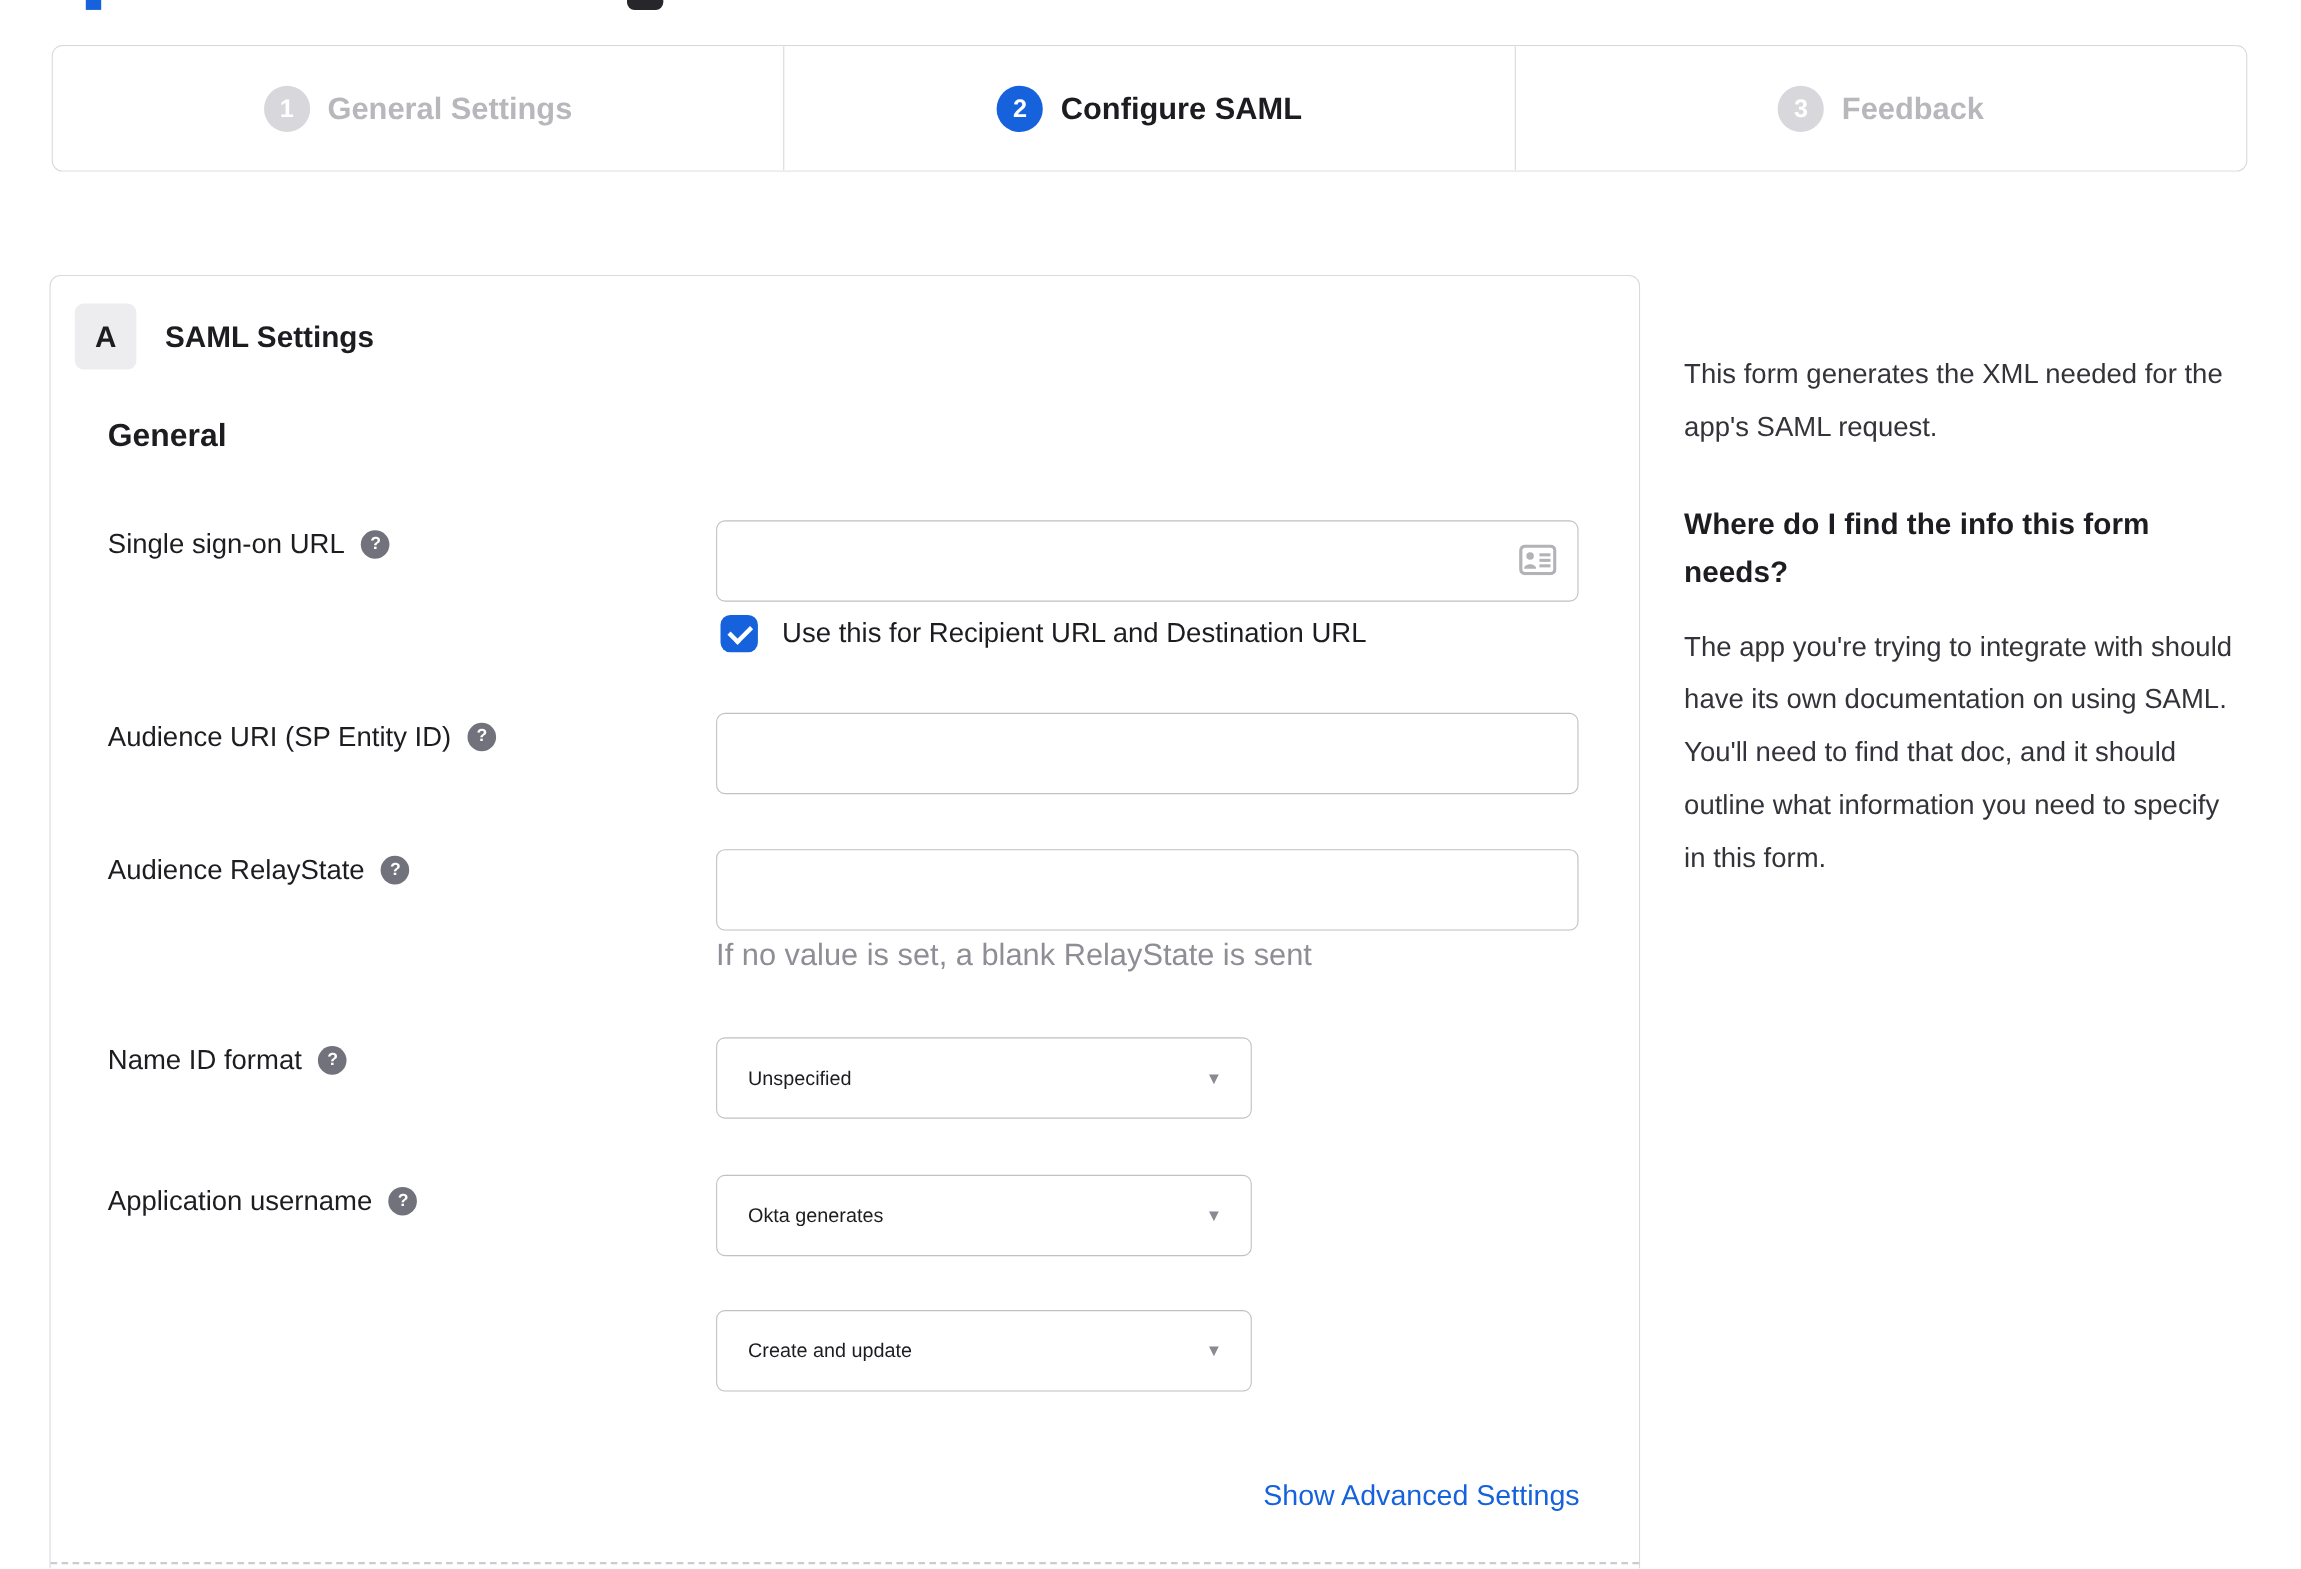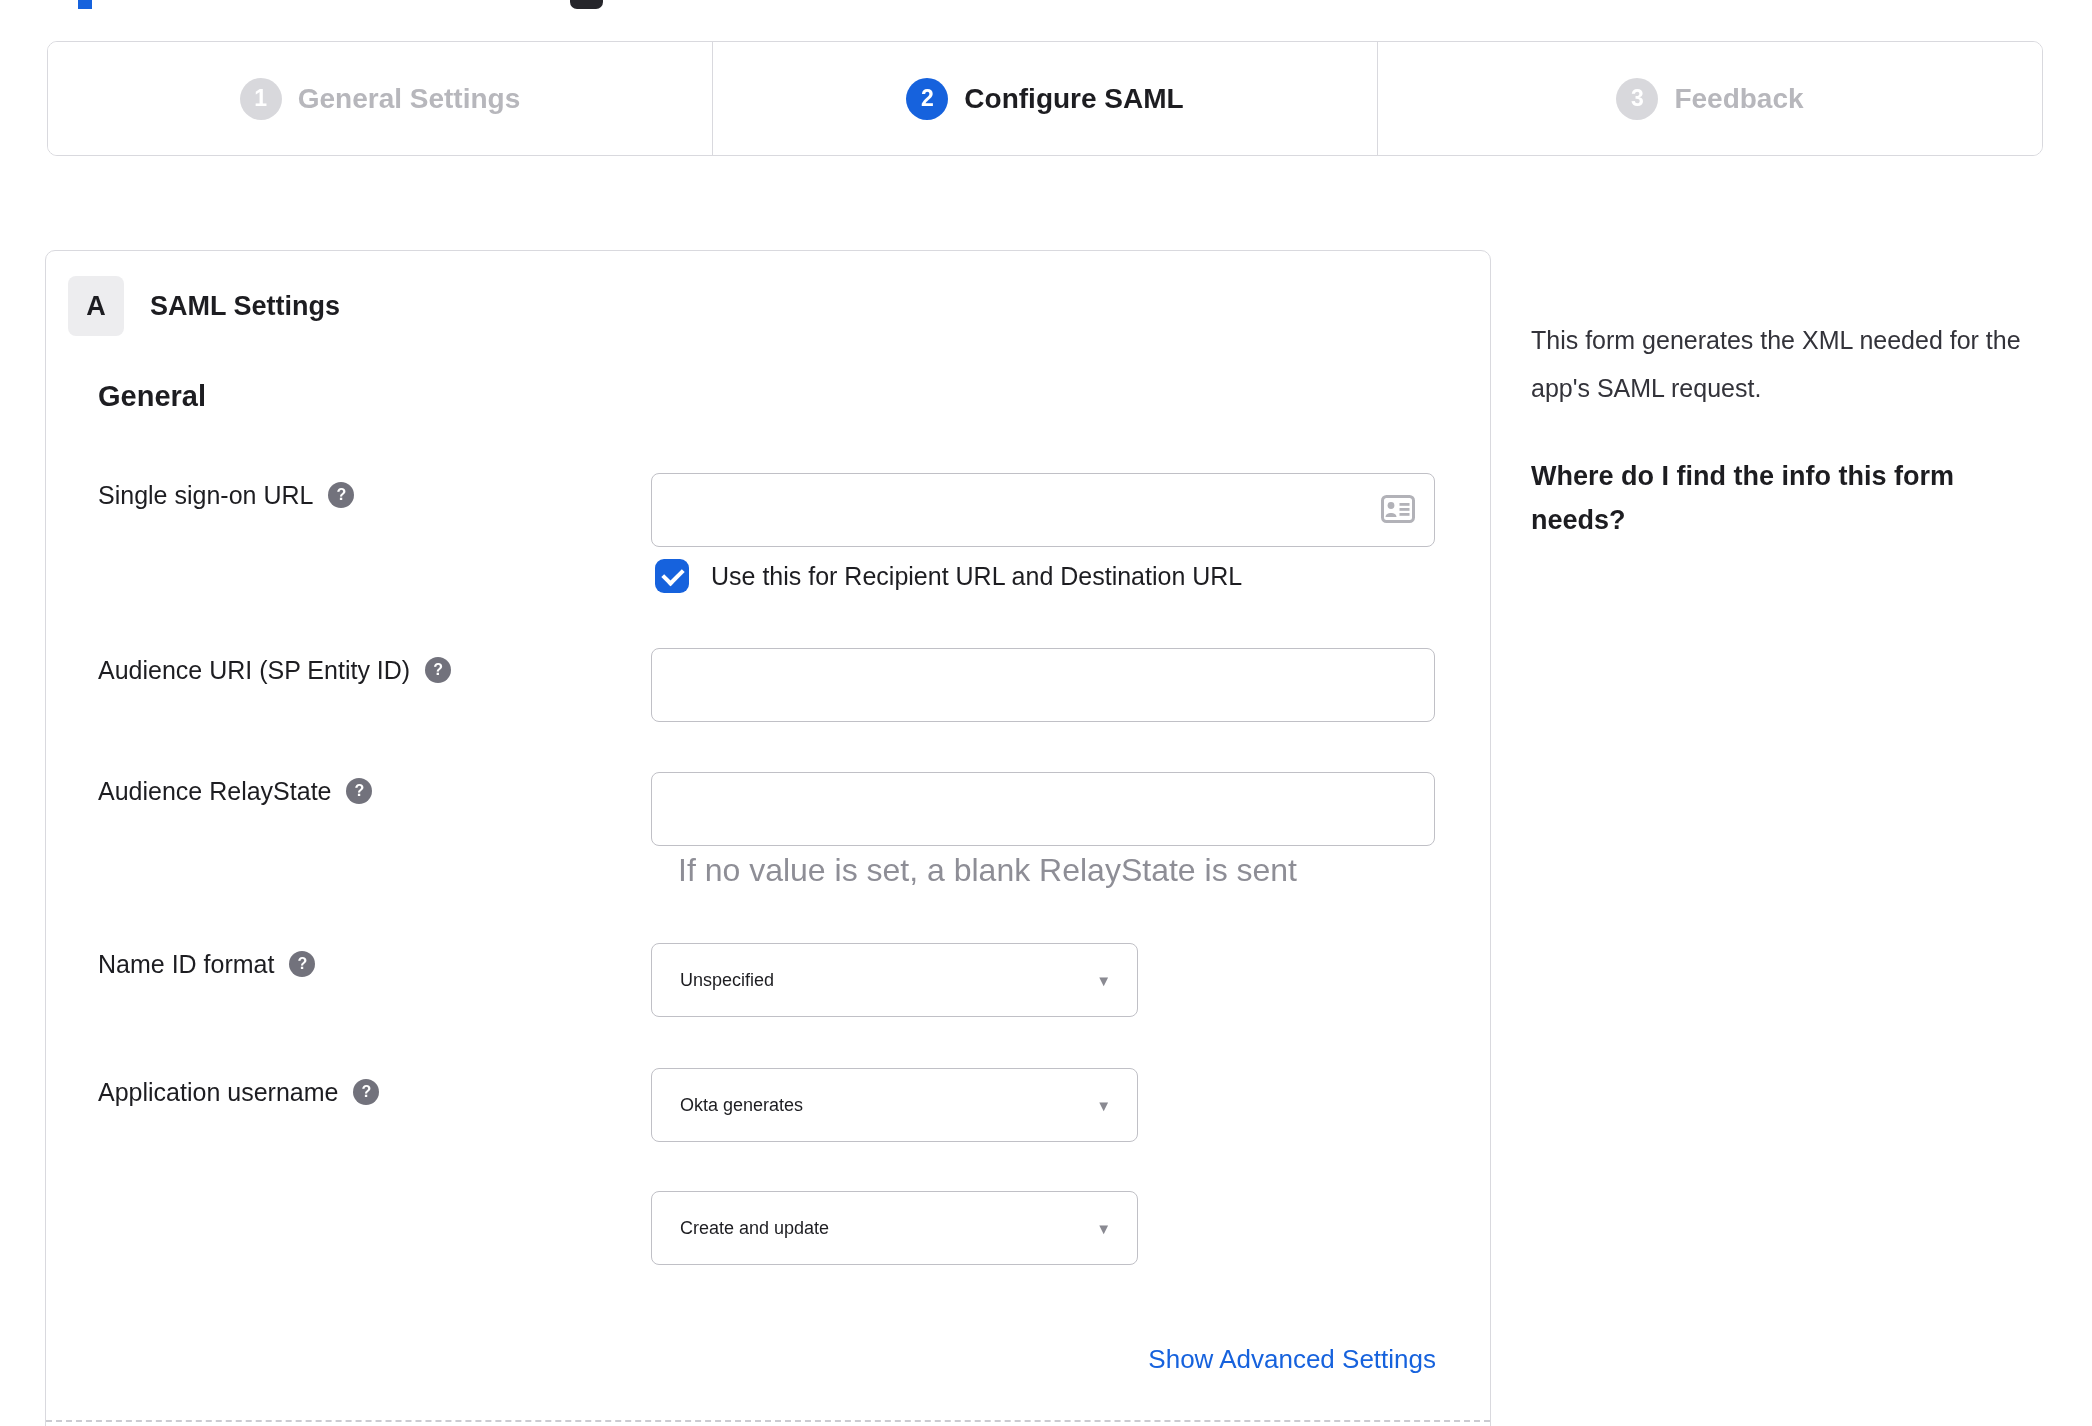--- a/index.html
+++ b/index.html
@@ -45,21 +45,21 @@
     padding:0 60px 0 26px;outline:none;}
   .input-wrap{left:651px;width:784px;height:74px;}
   .input-wrap .text-input{left:0;top:0;width:784px;position:absolute;}
   .card-icon{position:absolute;right:20px;top:22px;width:34px;height:28px;}
   .select-box{left:651px;width:487px;height:74px;box-sizing:border-box;border:1.5px solid #c0c0c6;
     border-radius:8px;background:#fff;display:flex;align-items:center;justify-content:space-between;
     padding:0 26px 0 28px;cursor:pointer;}
   .select-value{font-size:18px;color:#1d1d21;}
   .select-caret{font-size:15px;color:#8a8a92;}
 
-  .hint{left:651px;top:852px;font-size:32px;color:#8e8e96;margin-left:27px;}
+  .hint{left:651px;top:852px;font-size:28px;color:#8e8e96;}
 
   
   .checkbox{left:655px;top:559px;width:34px;height:34px;background:#1662dd;border-radius:9px;cursor:pointer;}
   .checkbox .check{position:absolute;left:8px;top:9px;width:16px;height:9px;
     border-left:4px solid #fff;border-bottom:4px solid #fff;transform:rotate(-45deg);}
   .checkbox-label{left:711px;top:559px;height:34px;line-height:34px;font-size:25px;color:#1d1d21;}
 
   .advanced-link{top:1344px;right:656px;font-size:26px;color:#1662dd;cursor:pointer;text-decoration:none;}
 
   
@@ -152,15 +152,16 @@
   <div class="abs select-box" style="top:1191px">
     <span class="select-value">Create and update</span>
     <span class="select-caret">▼</span>
   </div>
 
   <a class="abs advanced-link" href="#">Show Advanced Settings</a>
 
   <div class="abs sidebar">
     <p>This form generates the XML needed for the app's SAML request.</p>
     <h3>Where do I find the info this form needs?</h3>
+    <p>The app you're trying to integrate with should have its own documentation on using SAML. You'll need to find that doc, and it should outline what information you need to specify in this form.</p>
   </div>
 
 </div>
 
 </body></html>

